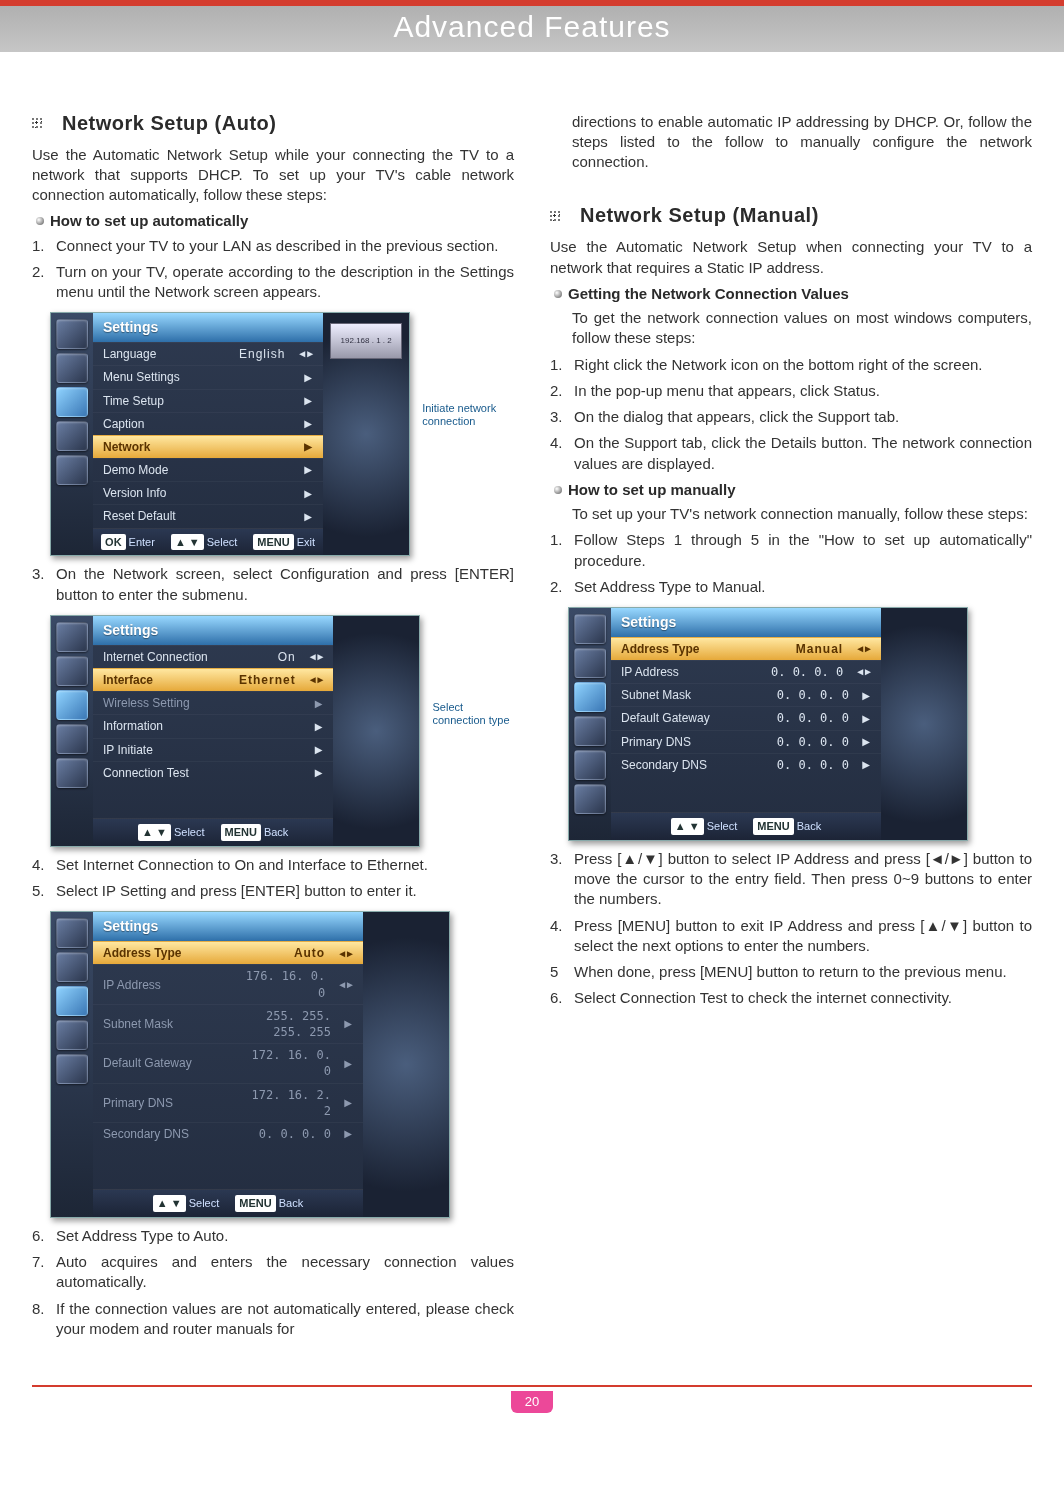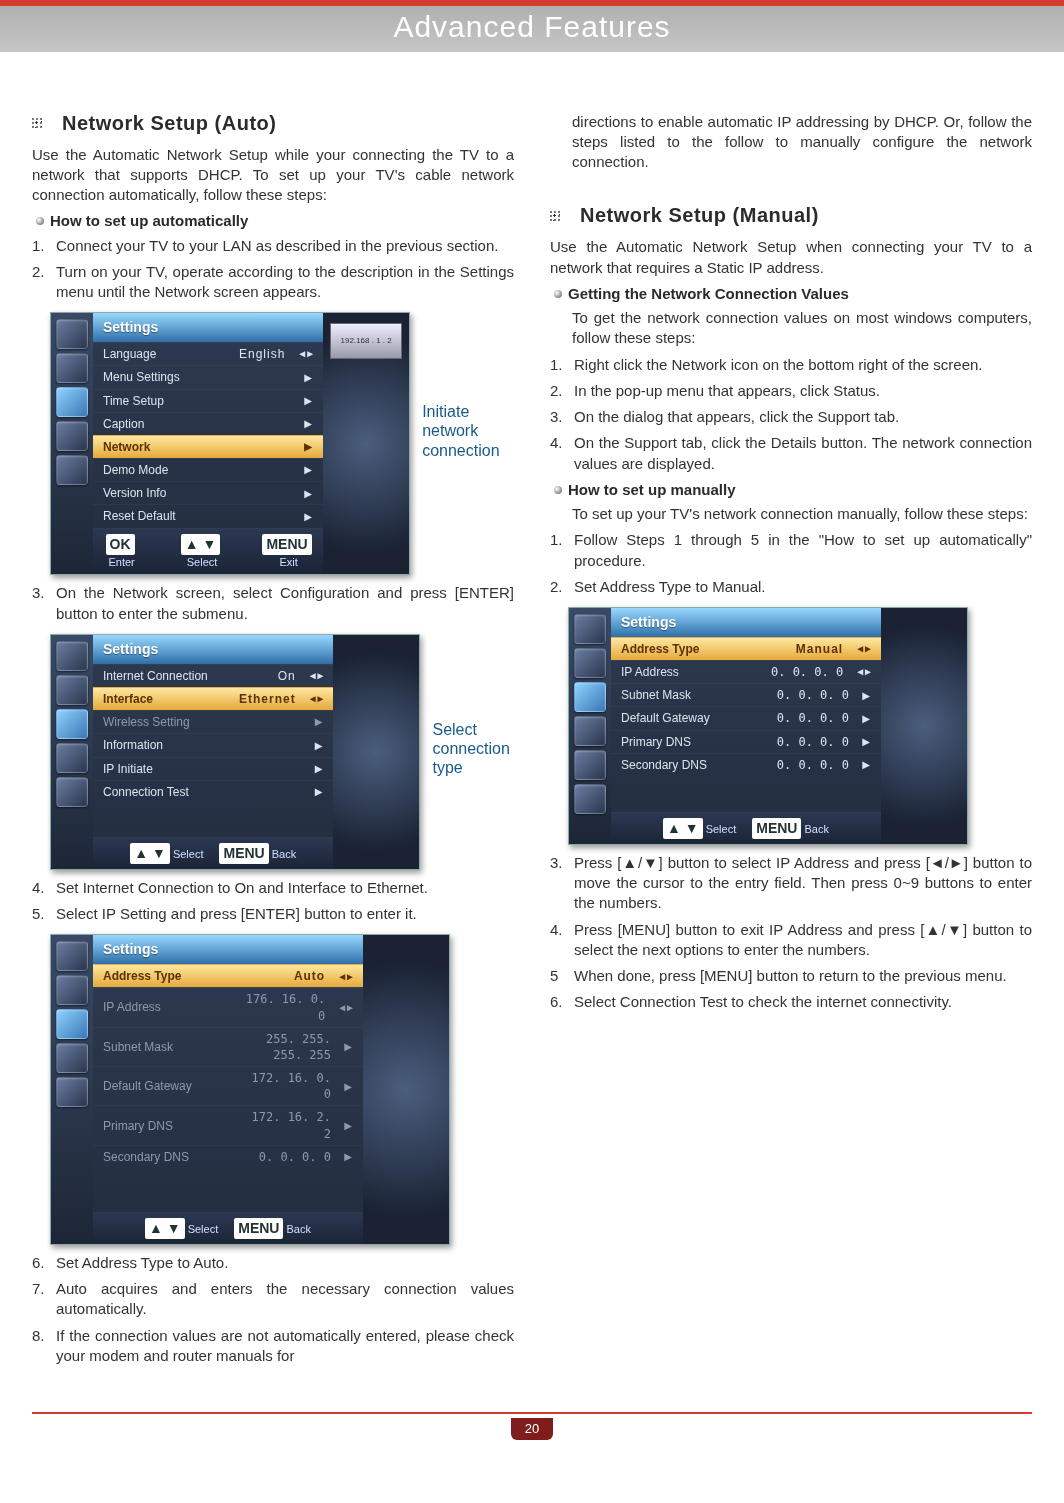--- a/index.html
+++ b/index.html
@@ -138,28 +138,28 @@
     display:flex;
     gap:16px;
     justify-content:center;
     align-items:center;
     border-top:1px solid rgba(255,255,255,0.1);
   }
   .key {
     background:#fff;
     color:#233;
     border-radius:2px;
-    font-size:14px;
+    font-size:11px;
     font-weight:bold;
     padding:1px 4px;
     margin-right:3px;
     display:inline-block;
   }
   .osd-ann {
-    font-size:16px; color:#185a8c;
+    font-size:11px; color:#185a8c;
     max-width:110px;
     padding-top:90px;
     line-height:1.2;
   }
   .osd-preview {
     width: 86px;
     background: radial-gradient(circle,#4a5e7d 0%, #1a2233 80%);
     display:flex;
     align-items:flex-start;
     justify-content:center;
@@ -174,21 +174,21 @@
   }
 
   .footer-page {
     text-align:center;
     margin-top:40px;
     padding-bottom:10px;
   }
   .footer-page .bar { height:2px; background:#d43c2e; margin:0 32px 4px 32px;}
   .footer-page .pg {
     display:inline-block;
-    background:#7f1d1d;
+    background:#ec4899;
     color:#fff;
     padding:2px 14px;
     border-radius:0 0 6px 6px;
     font-size:13px;
   }
 </style>
 </head>
 <body>
 
 <div class="topbar"></div>

